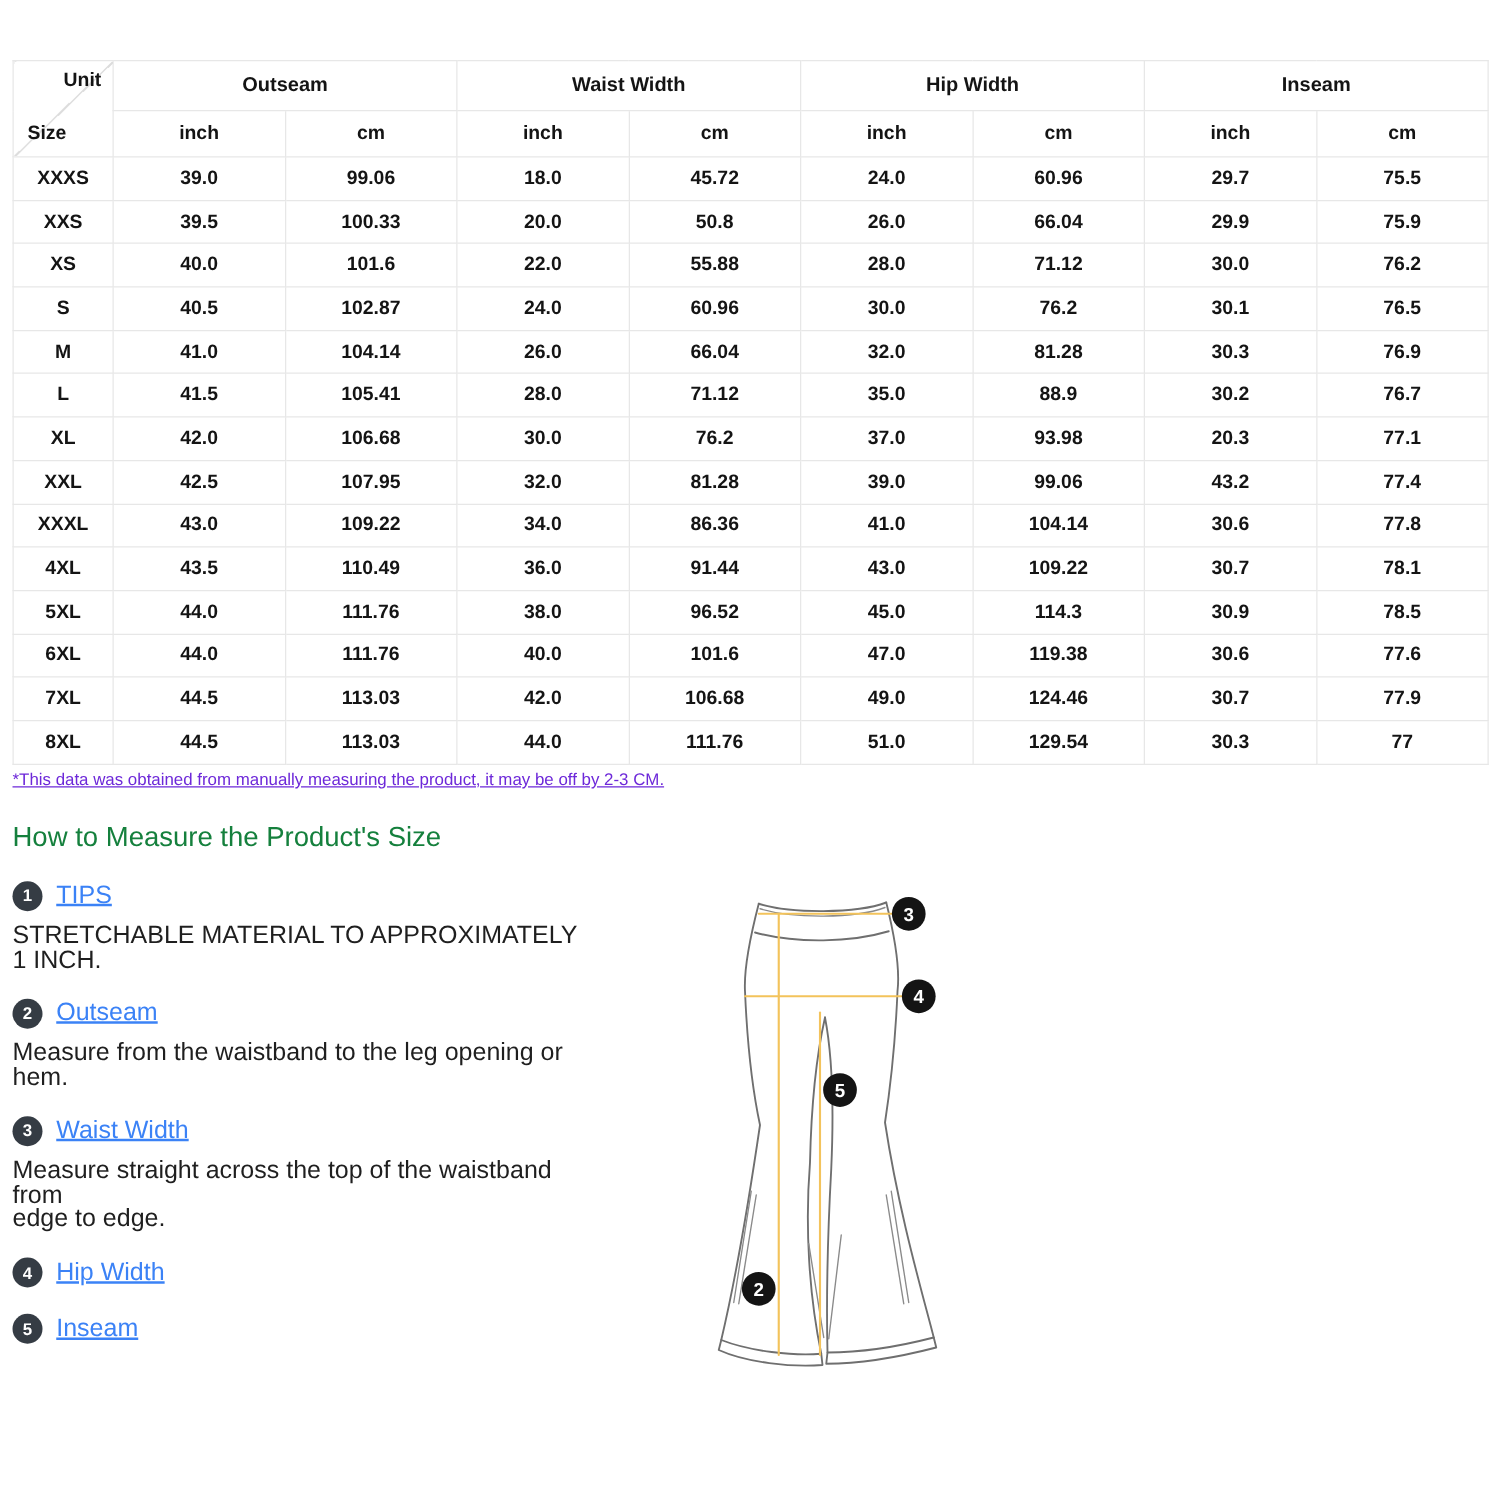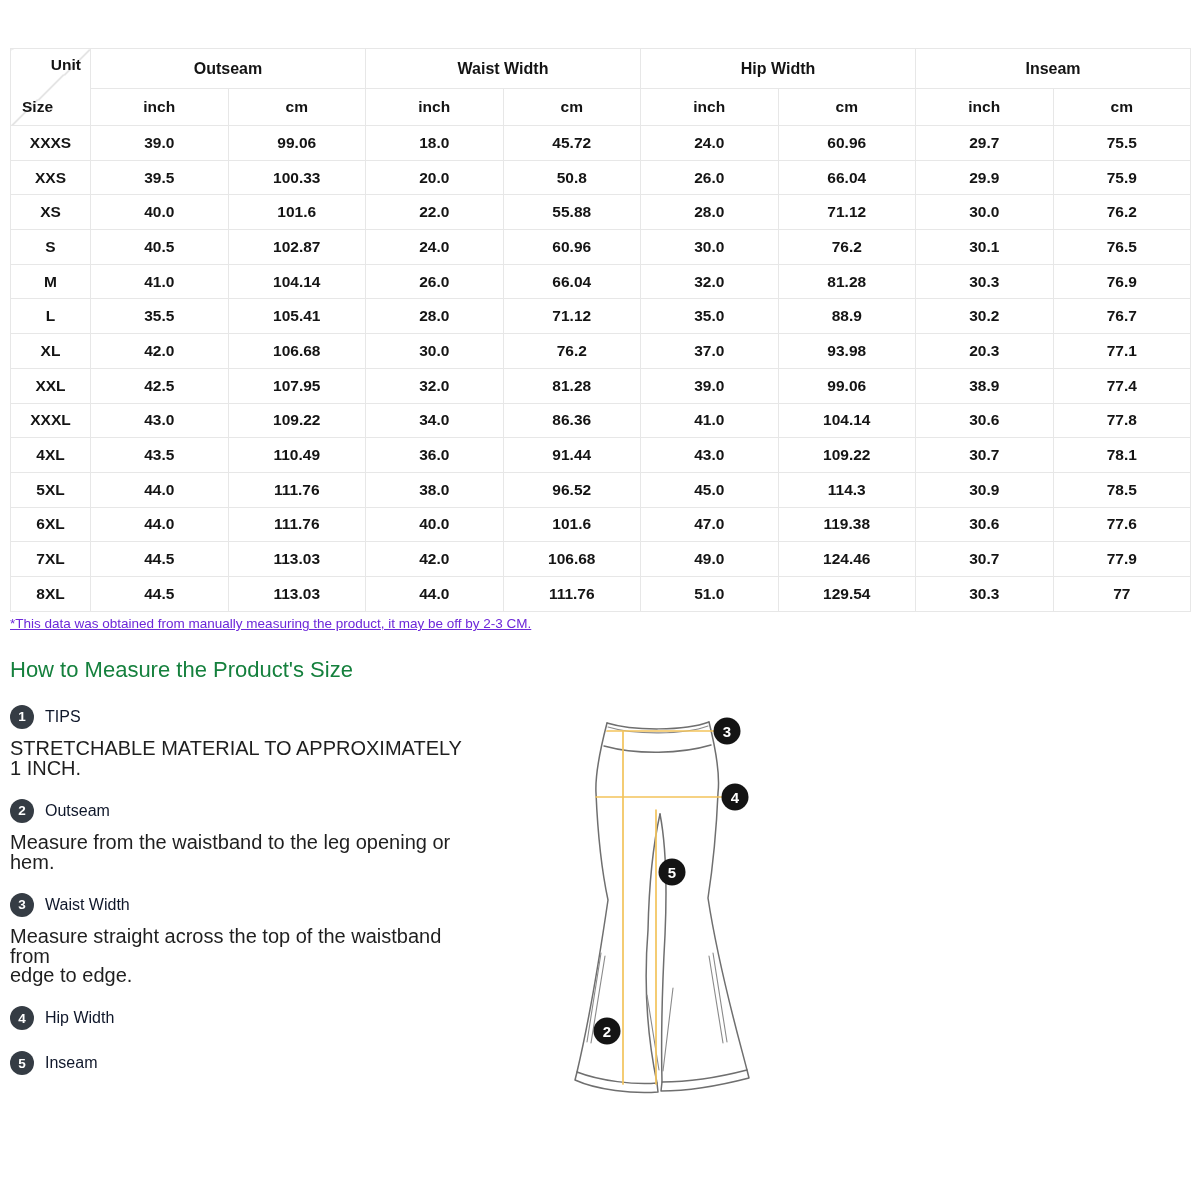--- a/index.html
+++ b/index.html
@@ -48,21 +48,21 @@
     font-size:22px; font-weight:400; color:#15803d; margin:0;
   }
   .howto-list { position:absolute; left:10px; top:704px; width:452px; }
   .howto-item { margin:0 0 20px 0; }
   .item-head { display:flex; align-items:center; gap:11px; height:25px; }
   .badge {
     width:24px; height:24px; border-radius:50%; background:#353c44; color:#ffffff;
     display:flex; align-items:center; justify-content:center;
     font-size:13.5px; font-weight:700; flex:0 0 24px;
   }
-  .item-label { font-size:16px; font-weight:400; color:#0f172a; }
+  .item-label { font-size:20px; font-weight:400; color:#3b82f6;text-decoration:underline; }
   .item-desc {
     margin-top:10px; font-size:20px; line-height:19.5px; font-weight:400;
     color:#1f1f1f; white-space:pre-line;
   }
 
   
   .diagram { position:absolute; left:545px; top:690px; width:270px; height:420px; }
   .outline   { fill:none; stroke:#6f6f6f; stroke-width:1.5; stroke-linecap:round; stroke-linejoin:round; }
   .thinline  { fill:none; stroke:#8a8a8a; stroke-width:1.1; stroke-linecap:round; }
   .measure   { fill:none; stroke:#f3c35b; stroke-width:1.7; stroke-linecap:round; }
@@ -160,21 +160,21 @@
         <td>104.14</td>
         <td>26.0</td>
         <td>66.04</td>
         <td>32.0</td>
         <td>81.28</td>
         <td>30.3</td>
         <td>76.9</td>
       </tr>
       <tr>
         <th>L</th>
-        <td>35.5</td>
+        <td>41.5</td>
         <td>105.41</td>
         <td>28.0</td>
         <td>71.12</td>
         <td>35.0</td>
         <td>88.9</td>
         <td>30.2</td>
         <td>76.7</td>
       </tr>
       <tr>
         <th>XL</th>
@@ -188,21 +188,21 @@
         <td>77.1</td>
       </tr>
       <tr>
         <th>XXL</th>
         <td>42.5</td>
         <td>107.95</td>
         <td>32.0</td>
         <td>81.28</td>
         <td>39.0</td>
         <td>99.06</td>
-        <td>38.9</td>
+        <td>43.2</td>
         <td>77.4</td>
       </tr>
       <tr>
         <th>XXXL</th>
         <td>43.0</td>
         <td>109.22</td>
         <td>34.0</td>
         <td>86.36</td>
         <td>41.0</td>
         <td>104.14</td>

